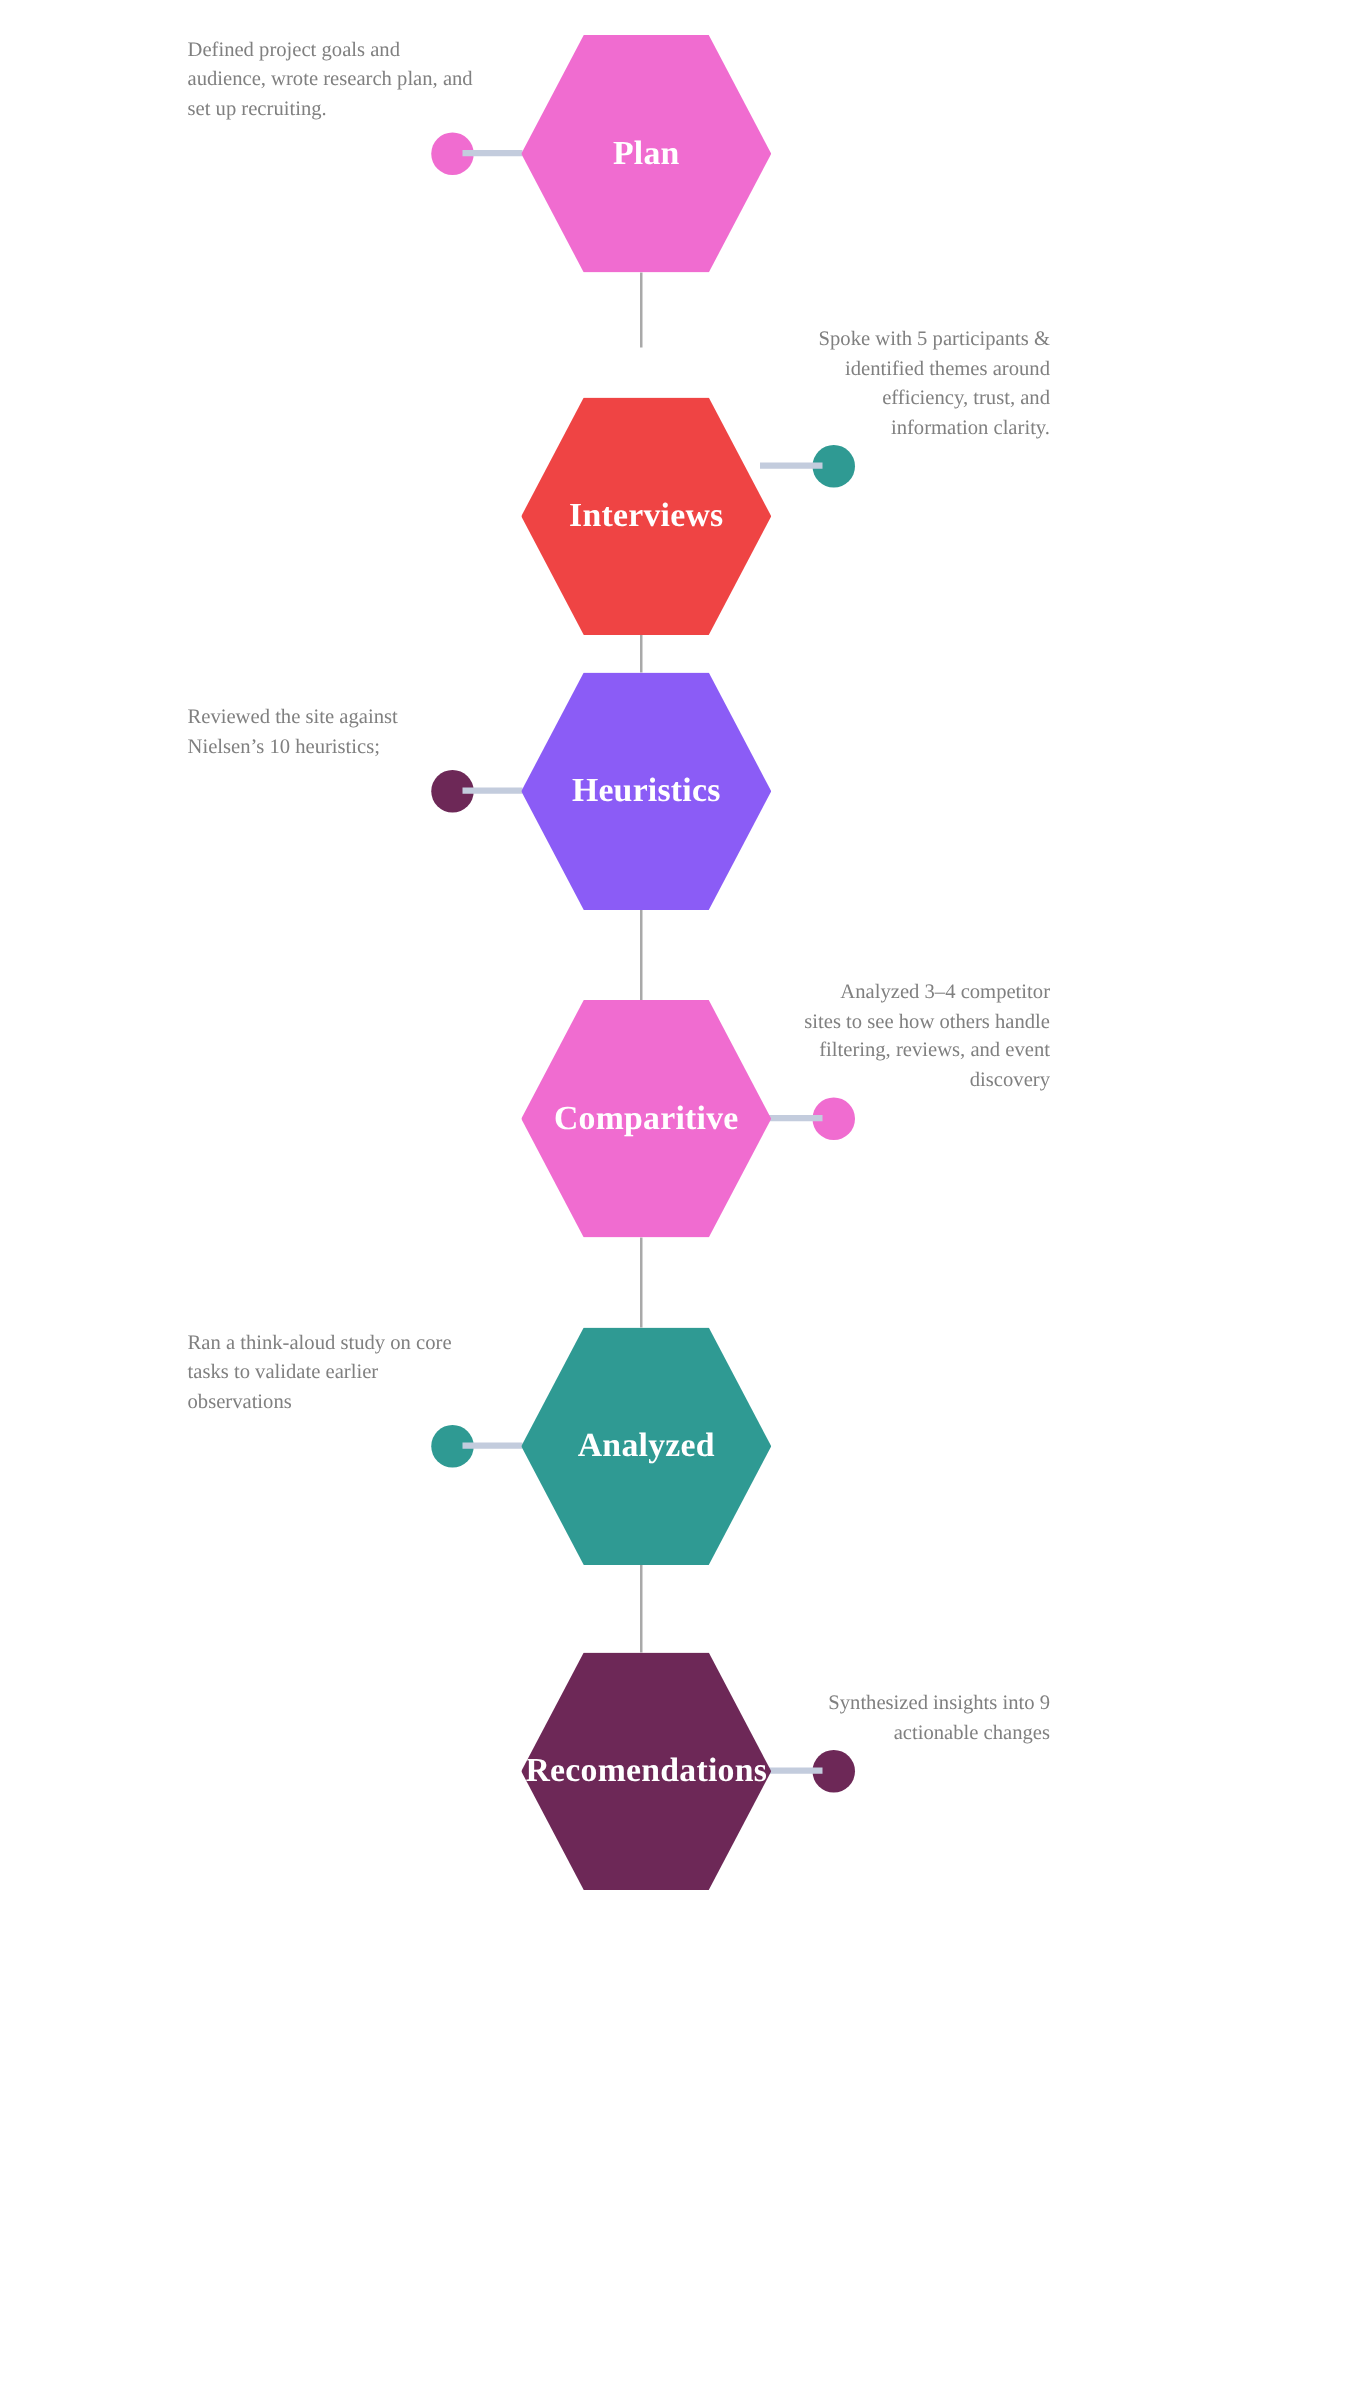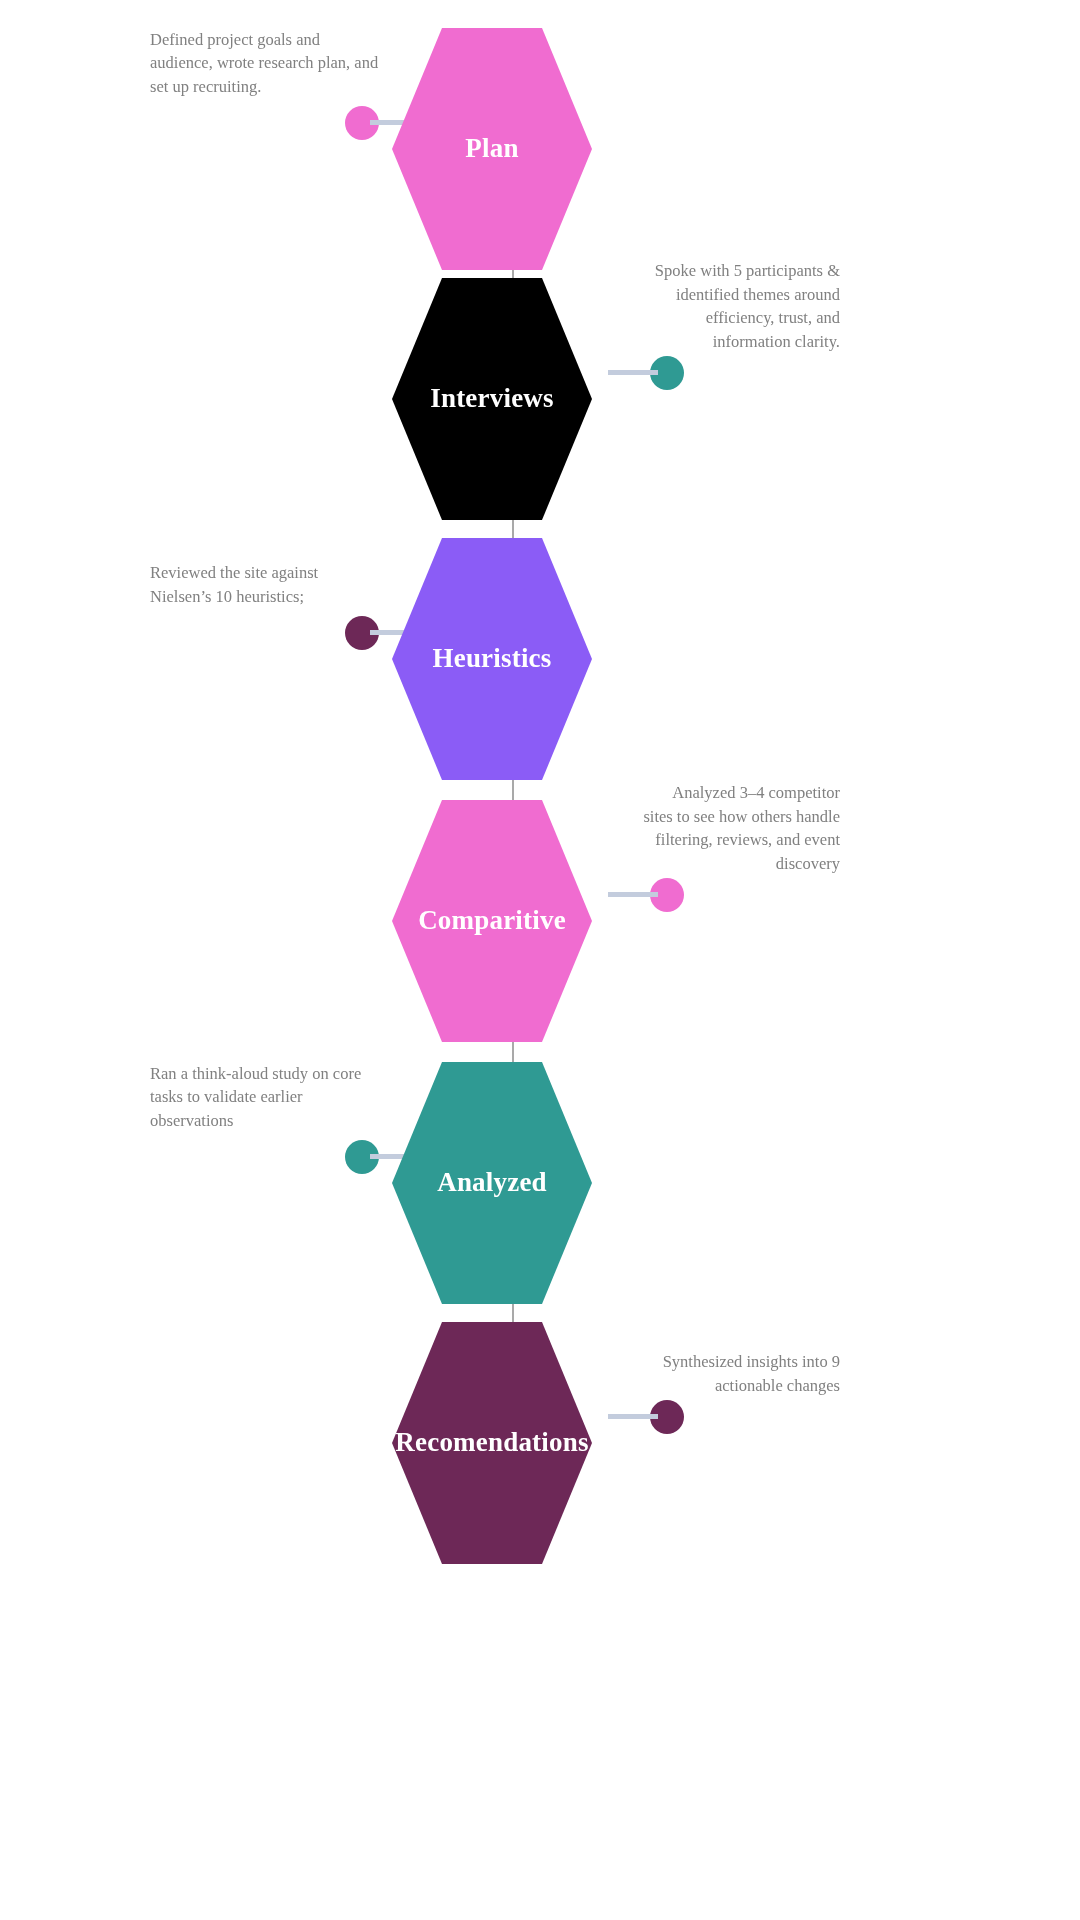--- a/index.html
+++ b/index.html
@@ -32,24 +32,24 @@
   
   .node {
     position: absolute;
     left: 0;
     width: 1080px;
     height: 190px;
   }
 
   .hex {
     position: absolute;
-    left: 392px;
+    left: 417px;
     top: 0;
     width: 200px;
-    height: 242px;
+    height: 190px;
     -webkit-clip-path: polygon(25% 0%, 75% 0%, 100% 50%, 75% 100%, 25% 100%, 0% 50%);
     clip-path: polygon(25% 0%, 75% 0%, 100% 50%, 75% 100%, 25% 100%, 0% 50%);
     display: flex;
     align-items: center;
     justify-content: center;
   }
 
   .hex-label {
     color: #ffffff;
     font-weight: bold;
@@ -117,21 +117,21 @@
       <div class="dot" style="background: rgb(240, 108, 208);"></div>
       <div class="connector"></div>
       <div class="hex" style="background: rgb(240, 108, 208);">
         <div class="hex-label">Plan</div>
       </div>
     </div>
     <div class="node side-right" style="top: 278px;">
       <div class="desc">Spoke with 5 participants &amp; identified themes around efficiency, trust, and information clarity.</div>
       <div class="dot" style="background: rgb(47, 154, 147);"></div>
       <div class="connector"></div>
-      <div class="hex" style="background: #000000;">
+      <div class="hex" style="background: #ef4444; margin-top: 40px;">
         <div class="hex-label">Interviews</div>
       </div>
     </div>
     <div class="node side-left" style="top: 538px;">
       <div class="desc">Reviewed the site against Nielsen’s 10 heuristics;</div>
       <div class="dot" style="background: rgb(109, 40, 87);"></div>
       <div class="connector"></div>
       <div class="hex" style="background: #8b5cf6;">
         <div class="hex-label">Heuristics</div>
       </div>

